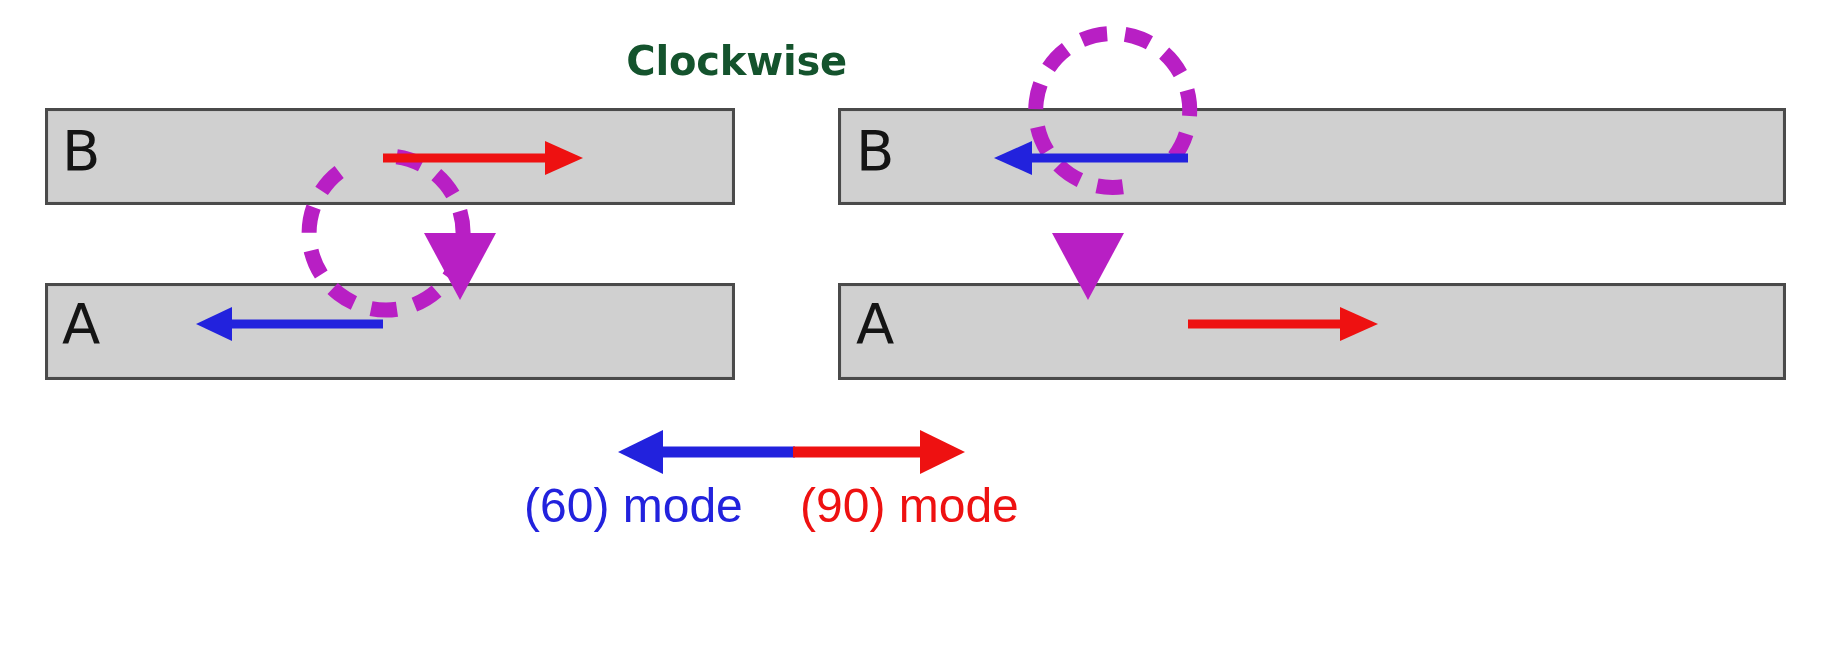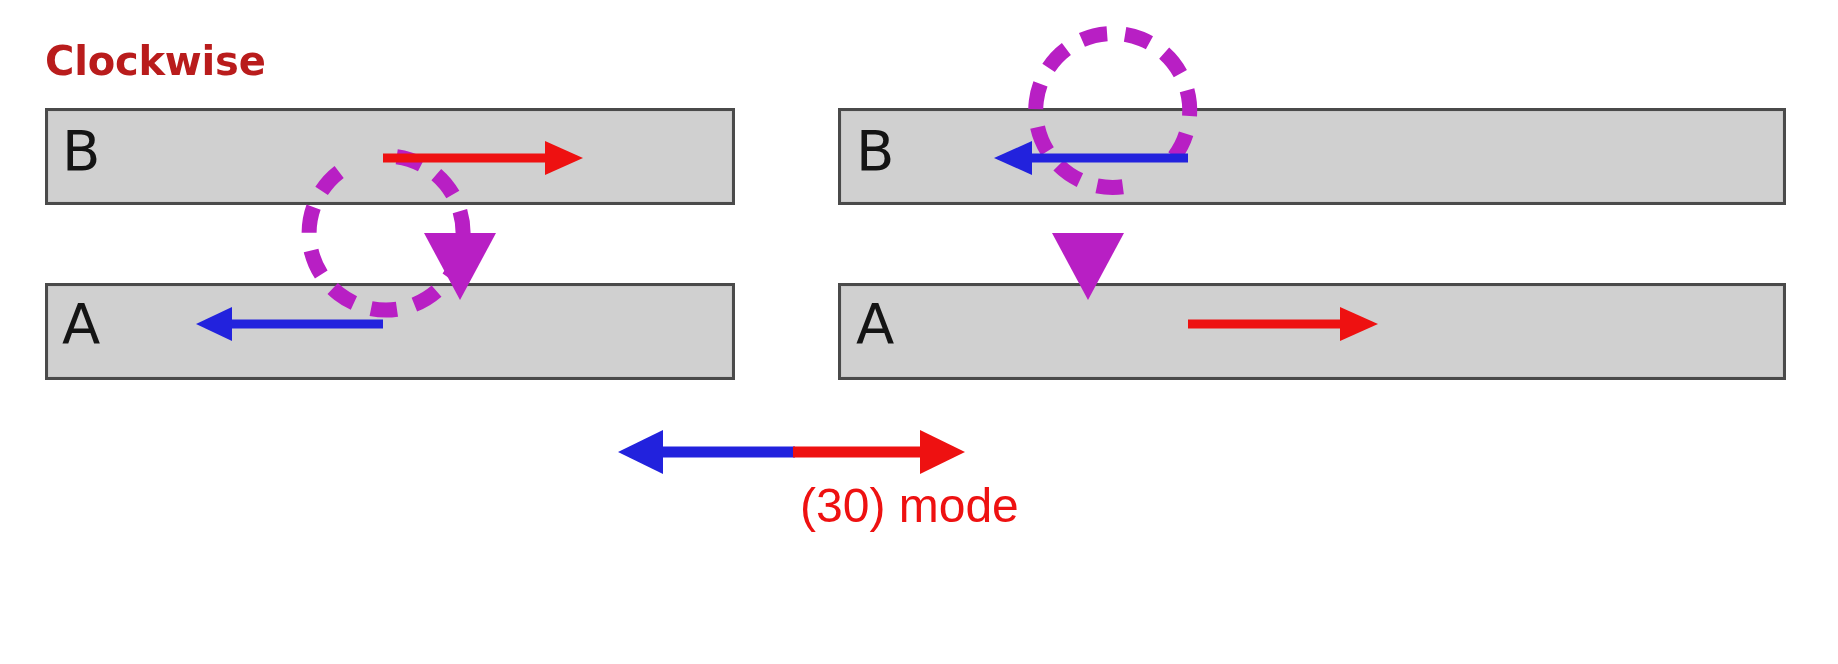--- a/index.html
+++ b/index.html
@@ -18,22 +18,22 @@
     position: absolute;
     left: 0; top: 0;
     width: 1838px;
     height: 664px;
   }
   .panel-title {
     position: absolute;
     font-family: "DejaVu Sans", sans-serif;
     font-weight: bold;
     font-size: 40px;
-    color: #b91c1c;
-    text-align: left;
+    color: #14532d;
+    text-align: right;
     white-space: nowrap;
     letter-spacing: -0.2px;
   }
   .bar {
     position: absolute;
     background: #d0d0d0;
     border: 3px solid #4a4a4a;
     box-sizing: border-box;
     box-shadow: inset 0 0 0 1px #c9c9c9;
   }
@@ -73,21 +73,22 @@
 
   <div class="bar" style="left:45px; top:283px; width:690px; height:97px;"></div>
   <div class="bar-label" style="left:62px; top:296px;">A</div>
 
   <div class="bar" style="left:838px; top:108px; width:948px; height:97px;"></div>
   <div class="bar-label" style="left:856px; top:123px;">B</div>
 
   <div class="bar" style="left:838px; top:283px; width:948px; height:97px;"></div>
   <div class="bar-label" style="left:856px; top:296px;">A</div>
 
-  <div class="legend-text legend-50" style="left:800px; top:478px;">(30) mode</div>
+  <div class="legend-text legend-60" style="left:524px; top:478px;">(60) mode</div>
+  <div class="legend-text legend-50" style="left:800px; top:478px;">(90) mode</div>
 
   <svg class="overlay" viewBox="0 0 1838 664">
 
     <g>
       <path d="M 386 233
                m 0 -77
                a 77 77 0 1 1 -54.4 22.6" fill="none" stroke="#b81fc4" stroke-width="15" stroke-linecap="butt" stroke-dasharray="26 18" transform="rotate(8 386 233)"></path>
     </g>
 
     <polygon points="424,233 496,233 460,300" fill="#b81fc4"></polygon>

